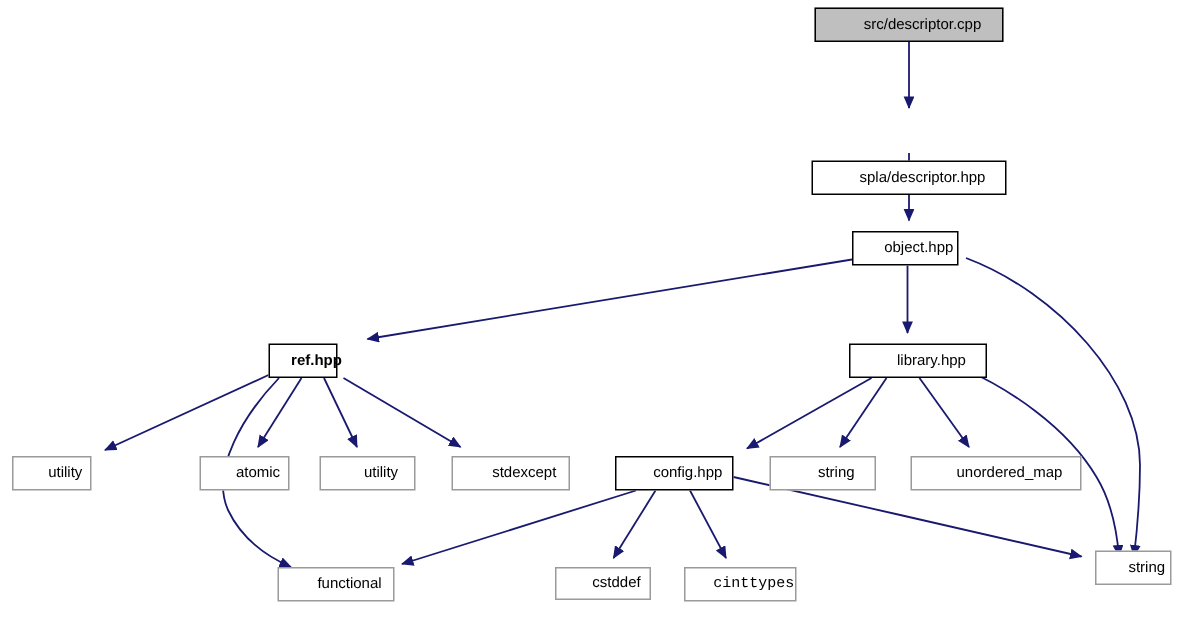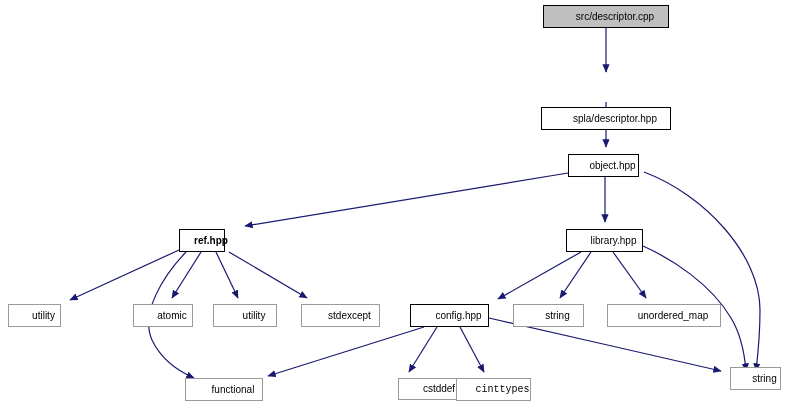--- a/index.html
+++ b/index.html
@@ -76,27 +76,27 @@
         <path d="M 460,327 L 484,372" marker-end="url(#arrow)"></path>
         <path d="M 489,318 C 551,332 664,358 721,371" marker-end="url(#arrow)"></path>
       </g>
   </svg>
 
   <div id="node-layer">
       <div class="node root" style="left: 543px; top: 5px; width: 126px; height: 23px;">src/descriptor.cpp</div>
       <div class="node box" style="left: 541px; top: 90px; width: 130px; height: 23px; margin-top: 17px;">spla/descriptor.hpp</div>
       <div class="node box" style="left: 568px; top: 154px; width: 71px; height: 23px;">object.hpp</div>
       <div class="node box" style="left: 179px; top: 229px; width: 46px; height: 23px; font-weight: bold;">ref.hpp</div>
-      <div class="node box" style="left: 566px; top: 229px; width: 77px; height: 23px;">library.hpp</div>
+      <div class="node box" style="left: 566px; top: 229px; width: 92px; height: 23px;">library.hpp</div>
       <div class="node plain" style="left: 8px; top: 304px; width: 53px; height: 23px;">utility</div>
       <div class="node plain" style="left: 133px; top: 304px; width: 60px; height: 23px;">atomic</div>
       <div class="node plain" style="left: 213px; top: 304px; width: 64px; height: 23px;">utility</div>
       <div class="node plain" style="left: 301px; top: 304px; width: 79px; height: 23px;">stdexcept</div>
       <div class="node box" style="left: 410px; top: 304px; width: 79px; height: 23px;">config.hpp</div>
       <div class="node plain" style="left: 513px; top: 304px; width: 71px; height: 23px;">string</div>
       <div class="node plain" style="left: 607px; top: 304px; width: 114px; height: 23px;">unordered_map</div>
       <div class="node plain" style="left: 185px; top: 378px; width: 78px; height: 23px;">functional</div>
-      <div class="node plain" style="left: 370px; top: 378px; width: 64px; height: 22px; margin-left: 28px;">cstddef</div>
+      <div class="node plain" style="left: 370px; top: 378px; width: 64px; height: 22px;">cstddef</div>
       <div class="node plain" style="left: 456px; top: 378px; width: 75px; height: 23px; font-family: Liberation Mono, monospace;">cinttypes</div>
       <div class="node plain" style="left: 730px; top: 367px; width: 51px; height: 23px;">string</div>
     </div>
 
 </div>
 
 </body></html>

